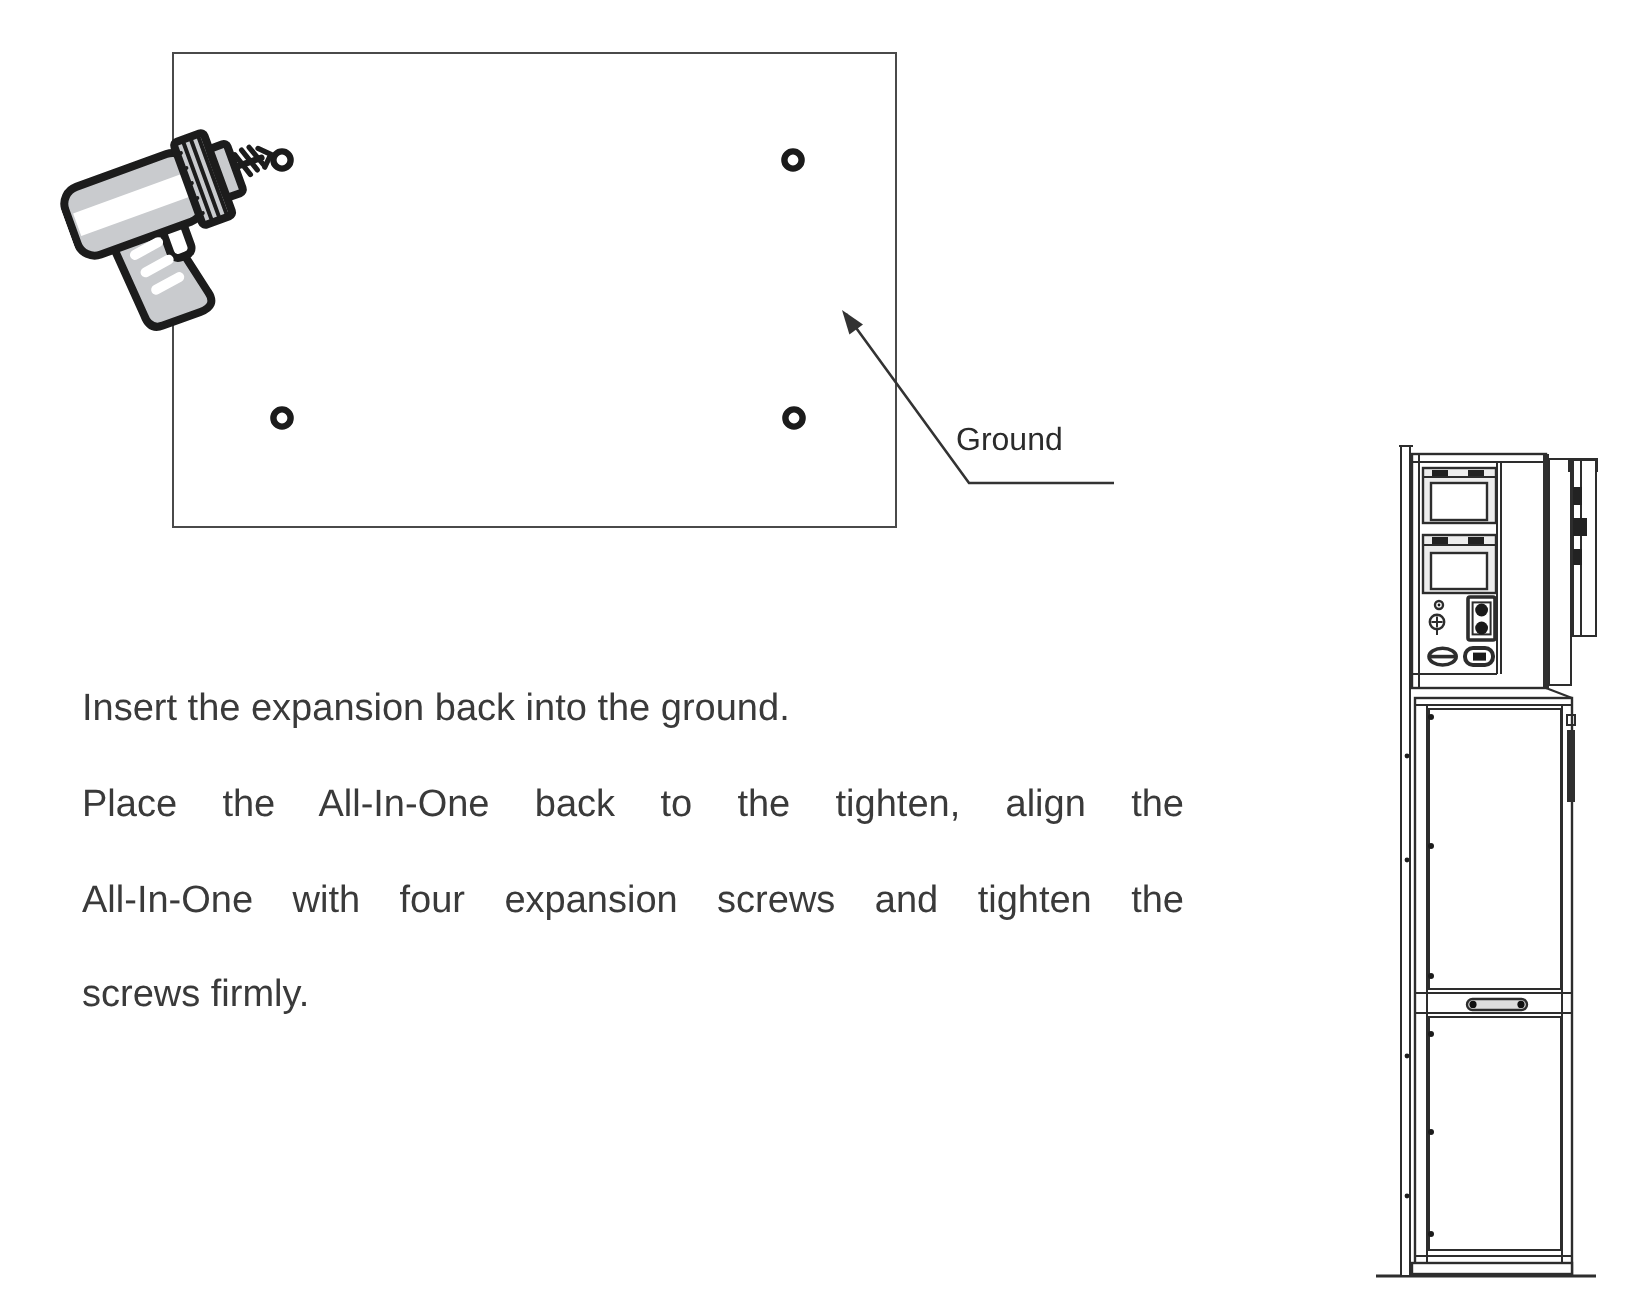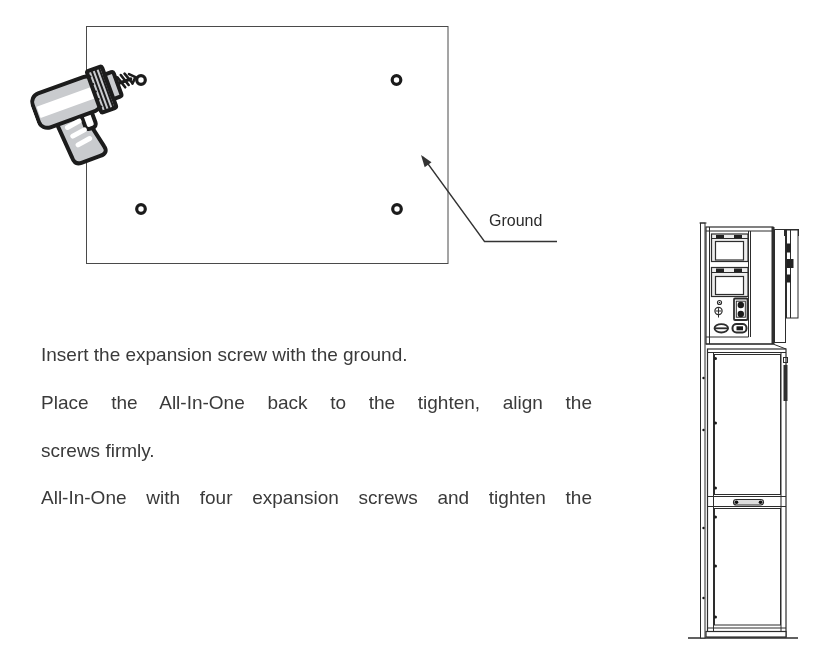--- a/index.html
+++ b/index.html
@@ -1,19 +1,19 @@
 <!DOCTYPE html>
 <html><head>
 <meta charset="utf-8">
 <style>
   html,body{margin:0;padding:0;background:#ffffff;}
   .canvas{position:relative;width:819px;height:649px;background:#ffffff;overflow:hidden;
           font-family:"Liberation Sans",sans-serif;}
   .abs{position:absolute;}
-  .ground-label{position:absolute;left:489px;top:212px;font-size:16px;color:#2b2b2b;}
+  .ground-label{position:absolute;left:478px;top:212px;font-size:16px;color:#2b2b2b;}
   .instructions{position:absolute;left:41px;top:331px;width:551px;font-size:19px;
                 color:#3a3a3a;}
   .iline{line-height:47.8px;height:47.8px;overflow:hidden;text-align:left;}
   .iline.just{text-align:justify;text-align-last:justify;}
   svg{display:block;}
 </style>
 </head>
 <body>
 
 <div class="canvas">
@@ -59,24 +59,24 @@
       <path d="M91,28 L95,40" stroke-width="2.6"></path>
       <path d="M95,27 L99,39" stroke-width="2.6"></path>
       <path d="M99,27 L103,38" stroke-width="2.6"></path>
       <path d="M103,29 L108,34 L103,39" stroke-width="2.6"></path>
     </g>
   </svg>
 
   <div class="ground-label">Ground</div>
 
   <div class="instructions">
-    <div class="iline">Insert the expansion screw with the ground.</div>
+    <div class="iline">Insert the expansion back into the ground.</div>
     <div class="iline just">Place the All-In-One back to the tighten, align the</div>
+    <div class="iline just">All-In-One with four expansion screws and tighten the</div>
     <div class="iline">screws firmly.</div>
-    <div class="iline just">All-In-One with four expansion screws and tighten the</div>
   </div>
 
   <svg class="abs" style="left:685px;top:212px" width="120" height="436" viewBox="685 212 120 436">
     <g stroke="#2d2d2d" fill="none" stroke-width="1">
 
       <path d="M688,638 H798" stroke-width="1.6"></path>
 
       <rect x="700.5" y="223" width="4.5" height="415" fill="#ffffff"></rect>
       <path d="M699.5,223 H706.5"></path>
 

